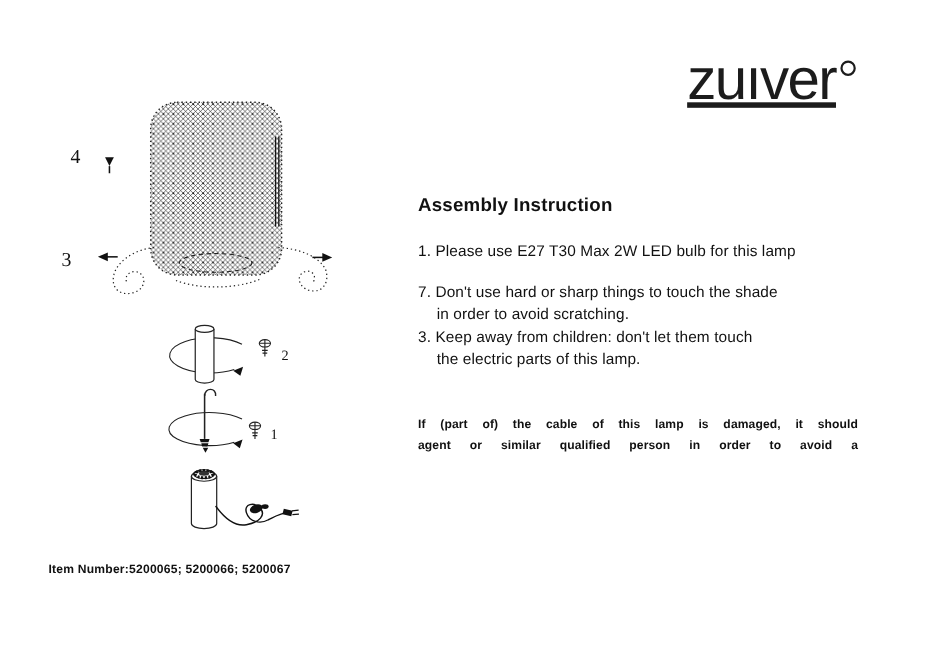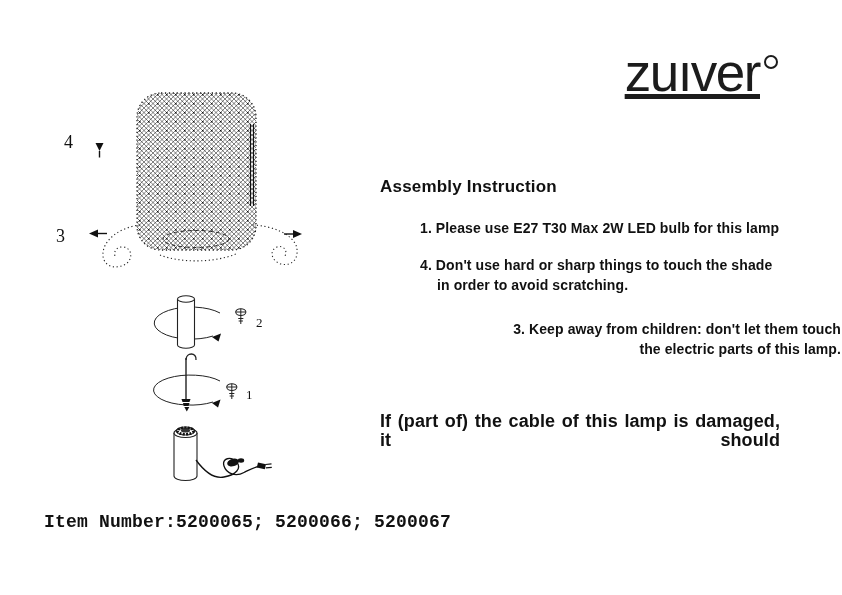--- a/index.html
+++ b/index.html
@@ -20,36 +20,36 @@
     border:2.5px solid #1c1c1c;border-radius:50%;
     vertical-align:top;margin-top:9px;margin-left:4px;
   }
   
   .heading{
     position:absolute;left:380px;top:177px;
     font-size:17px;font-weight:700;letter-spacing:.2px;
   }
   .instr{
     position:absolute;left:380px;width:404px;
-    font-size:14px;font-weight:700;line-height:20px;letter-spacing:.1px;
+    font-size:14px;font-weight:400;line-height:20px;letter-spacing:.1px;
     white-space:pre-line;
-    padding-left:17px;text-indent:-17px;margin-left:40px;
+    padding-left:17px;text-indent:-17px;
   }
   #item1{top:218px;}
   #item2{top:255px;}
-  #item3{top:319px;text-align:right;}
+  #item3{top:296px;}
   .warning{
-    position:absolute;left:380px;top:412px;width:400px;
-    font-size:18px;font-weight:700;line-height:19px;letter-spacing:.1px;
+    position:absolute;left:380px;top:377px;width:400px;
+    font-size:11px;font-weight:700;line-height:19px;letter-spacing:.1px;
   }
   .warning .jline{text-align:justify;text-align-last:justify;}
   .warning .jlast{text-align-last:left;}
   .footer{
     position:absolute;left:44px;top:512px;
-    font-size:18px;font-weight:700;letter-spacing:.2px;font-family:Liberation Mono, monospace;
+    font-size:11px;font-weight:700;letter-spacing:.2px;
   }
   
   .diagram{position:absolute;left:30px;top:80px;}
   .num{font-family:"Liberation Serif","DejaVu Serif",serif;font-size:18px;fill:#111;}
   .numsmall{font-family:"Liberation Serif","DejaVu Serif",serif;font-size:13px;fill:#111;}
 </style>
 </head>
 <body>
 
 <div class="logo"><span>zuıver</span><span class="ring"></span></div>
@@ -143,22 +143,23 @@
         <path d="M258,462.5 l8,1.8 l-1.2,5 l-8,-1.8 z" fill="#111"></path>
         <line x1="265.5" y1="464.5" x2="271.5" y2="463.8" stroke="#111" stroke-width="1.2"></line>
         <line x1="265.8" y1="467.8" x2="271.8" y2="467.4" stroke="#111" stroke-width="1.2"></line>
       </g>
     </g>
   </g>
 </svg>
 
 <div class="heading">Assembly Instruction</div>
 <div id="item1" class="instr">1. Please use E27 T30 Max 2W LED bulb for this lamp</div>
-<div id="item2" class="instr">4. Don't use hard or sharp things to touch the shade
+<div id="item2" class="instr">7. Don't use hard or sharp things to touch the shade
 in order to avoid scratching.</div>
 <div id="item3" class="instr">3. Keep away from children: don't let them touch
 the electric parts of this lamp.</div>
 
 <div class="warning">
   <div class="jline">If (part of) the cable of this lamp is damaged, it should</div>
+  <div class="jline">agent or similar qualified person in order to avoid a</div>
 </div>
 
 <div class="footer">Item Number:5200065; 5200066; 5200067</div>
 
 </body></html>

